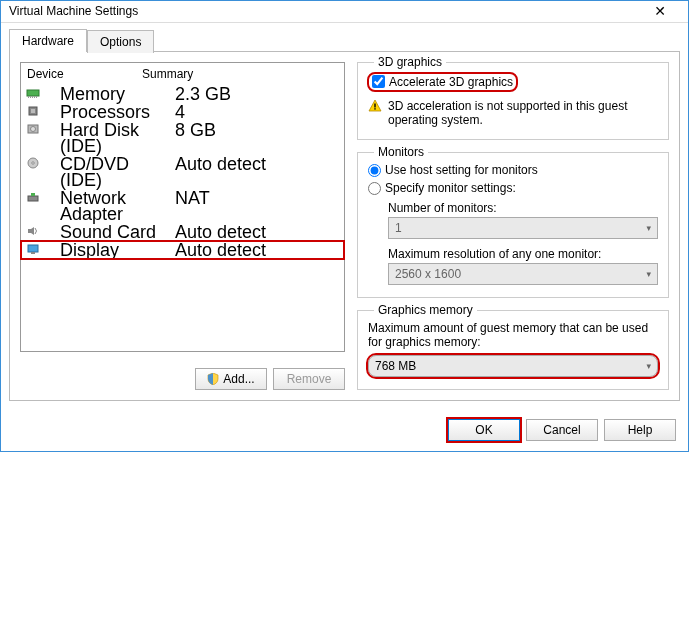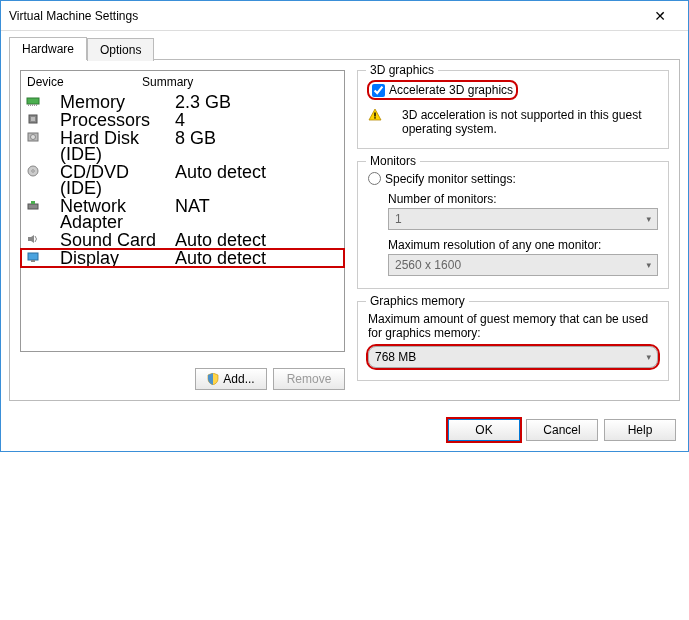--- a/index.html
+++ b/index.html
@@ -22,25 +22,25 @@
 .list-row { display: flex; align-items: flex-start; padding: 1px 4px; font-size: 18px; line-height: 16px; gap: 15px; }
 .list-row.selected { outline: 2px solid #c00; outline-offset: -1px; }
 .list-row .icon { width: 16px; height: 14px; margin-right: 4px; display: inline-flex; align-items: center; justify-content: center; }
 .list-row .dev { width: 100px; }
 .list-row .sum { flex: 1; }
 .left-buttons { display: flex; justify-content: flex-end; gap: 6px; margin-top: 16px; }
 .wbtn { min-width: 72px; height: 22px; border: 1px solid #aaa; background: linear-gradient(#fff,#e9e9e9); font-size: 12px; padding: 0 10px; display: inline-flex; align-items: center; justify-content: center; cursor: default; }
 .wbtn.disabled { color: #9a9a9a; }
 .right-col { flex: 1; display: flex; flex-direction: column; gap: 12px; }
 .group { border: 1px solid #ccc; padding: 10px 10px 12px 10px; position: relative; }
-.group > .legend { position: absolute; top: -8px; left: 8px; background: #fff; padding: 0 4px; font-size: 12px; }
+.group > .legend { position: absolute; top: -8px; left: 16px; background: #fff; padding: 0 4px; font-size: 12px; }
 .hl-red { outline: 2px solid #c00; outline-offset: -1px; display: inline-flex; align-items: center; padding: 2px 4px; border-radius: 7px; }
 .check { display: inline-flex; align-items: center; gap: 4px; }
 .check input { margin: 0; }
-.warn-row { display: flex; align-items: flex-start; gap: 20px; margin-top: 8px; }
+.warn-row { display: flex; align-items: flex-start; gap: 6px; margin-top: 8px; }
 .warn-icon { width: 14px; height: 14px; flex-shrink: 0; }
 .radio-row { display: flex; align-items: center; gap: 4px; margin-bottom: 4px; }
 .radio-row input { margin: 0; }
 .sub { margin-left: 20px; margin-top: 6px; }
 .sub label { display: block; margin-bottom: 2px; }
 .sel { width: 100%; height: 22px; border: 1px solid #aaa; background: #e9e9e9; padding: 0 6px; display: flex; align-items: center; justify-content: space-between; color: #666; }
 .sel.enabled { background: #e9e9e9; color: #000; }
 .sel .arrow { font-size: 9px; color: #666; }
 .gm-sel { outline: 2px solid #c00; border-radius: 8px; }
 .footer { display: flex; justify-content: flex-end; gap: 6px; padding: 10px 12px; }
@@ -179,20 +179,24 @@
                   <rect x="6.3" y="9.2" width="1.4" height="1.4" fill="#000"></rect>
                 </svg>
             </span>
             <span>3D acceleration is not supported in this guest operating system.</span>
           </div>
         </div>
 
         <div class="group">
           <div class="legend">Monitors</div>
           <label class="radio-row">
+            <input type="radio" name="mon" checked="" style="">
+            <span>Use host setting for monitors</span>
+          </label>
+          <label class="radio-row">
             <input type="radio" name="mon" style="">
             <span>Specify monitor settings:</span>
           </label>
           <div class="sub">
             <label>Number of monitors:</label>
             <div class="sel">
               <span>1</span>
               <span class="arrow">▾</span>
             </div>
             <label style="margin-top:8px">Maximum resolution of any one monitor:</label>

